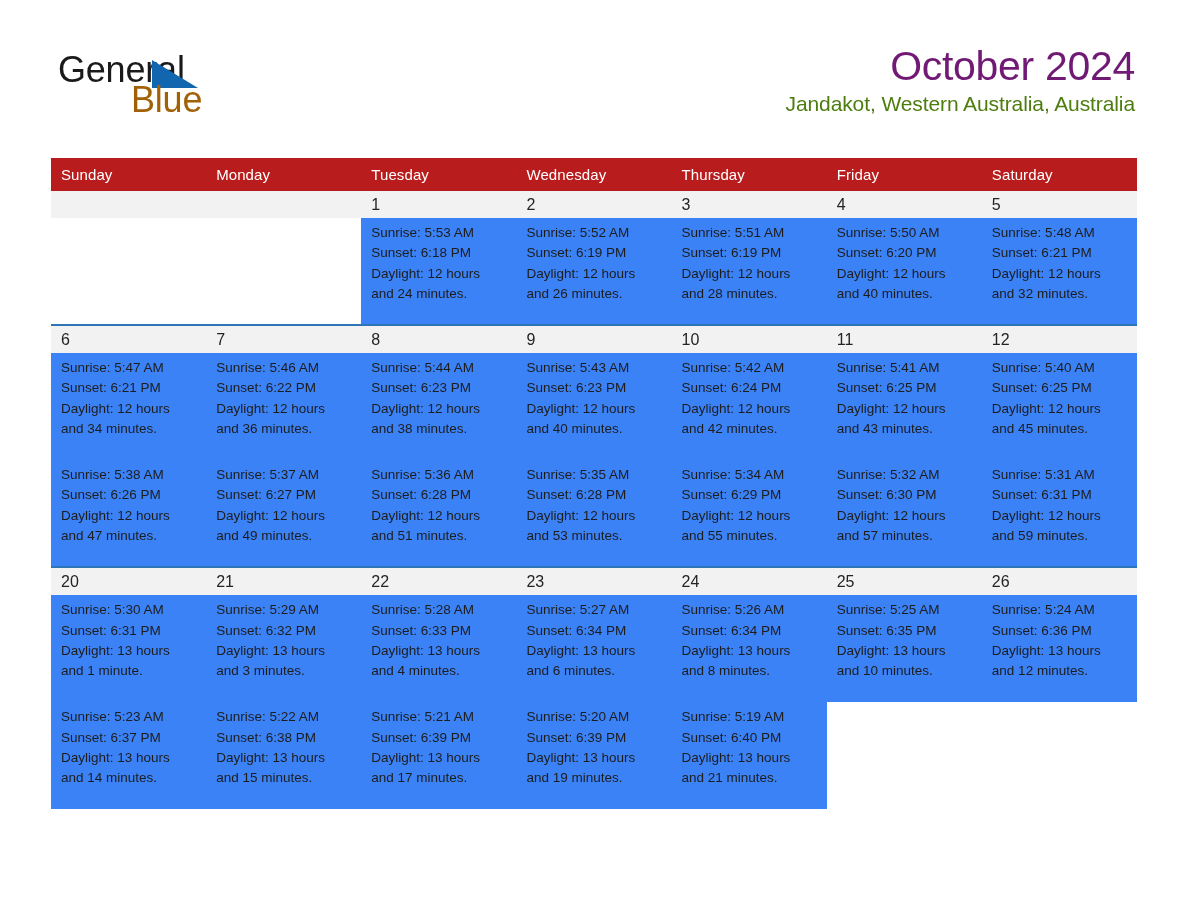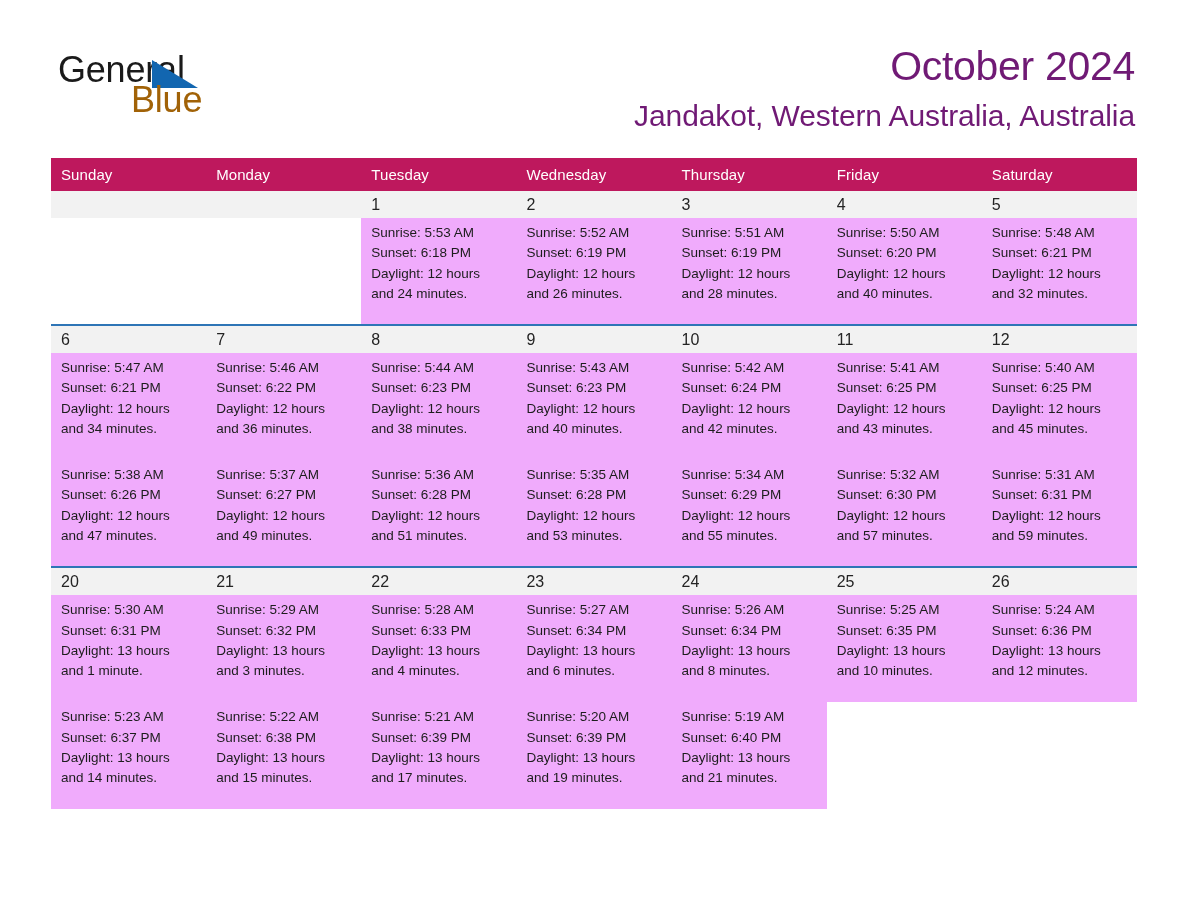--- a/index.html
+++ b/index.html
@@ -64,41 +64,41 @@
     text-align: right;
   }
   .cal-title {
     font-size: 41px;
     font-weight: 400;
     color: #701a75;
     line-height: 1.08;
     letter-spacing: -0.3px;
   }
   .cal-subtitle {
-    margin-top: 11px;
-    font-size: 30px;
-    font-weight: 400;
-    color: #701a75;
+    margin-top: 4px;
+    font-size: 21px;
+    font-weight: 400;
+    color: #4d7c0f;
     line-height: 1.1;
     letter-spacing: -0.1px;
   }
 
   
   .calendar {
     position: absolute;
     left: 51px;
     top: 158px;
     width: 1086px;
     border-collapse: collapse;
     table-layout: fixed;
   }
   .calendar col { width: 155.14px; }
 
   thead th {
-    background: #be185d;
+    background: #b91c1c;
     color: #ffffff;
     text-align: left;
     font-size: 15px;
     font-weight: 400;
     padding: 8px 0 8px 10px;
     height: 31px;
     letter-spacing: 0.1px;
     border: none;
   }
 
@@ -108,21 +108,21 @@
     font-size: 16px;
     color: #242424;
     padding: 5px 0 4px 10px;
     height: 27px;
     vertical-align: top;
     font-weight: 400;
   }
   tbody tr.date-row.first-row td { border-top: none; }
 
   tbody tr.info-row td {
-    background: #f0abfc;
+    background: #3b82f6;
     vertical-align: top;
     padding: 5px 12px 20px 10px;
     height: 107px;
     font-size: 13.5px;
     line-height: 20.3px;
     color: #1d1d1d;
     border: none;
   }
   td.empty { background: #f2f2f2; }
   tbody tr.info-row td.empty { background: #ffffff; }

